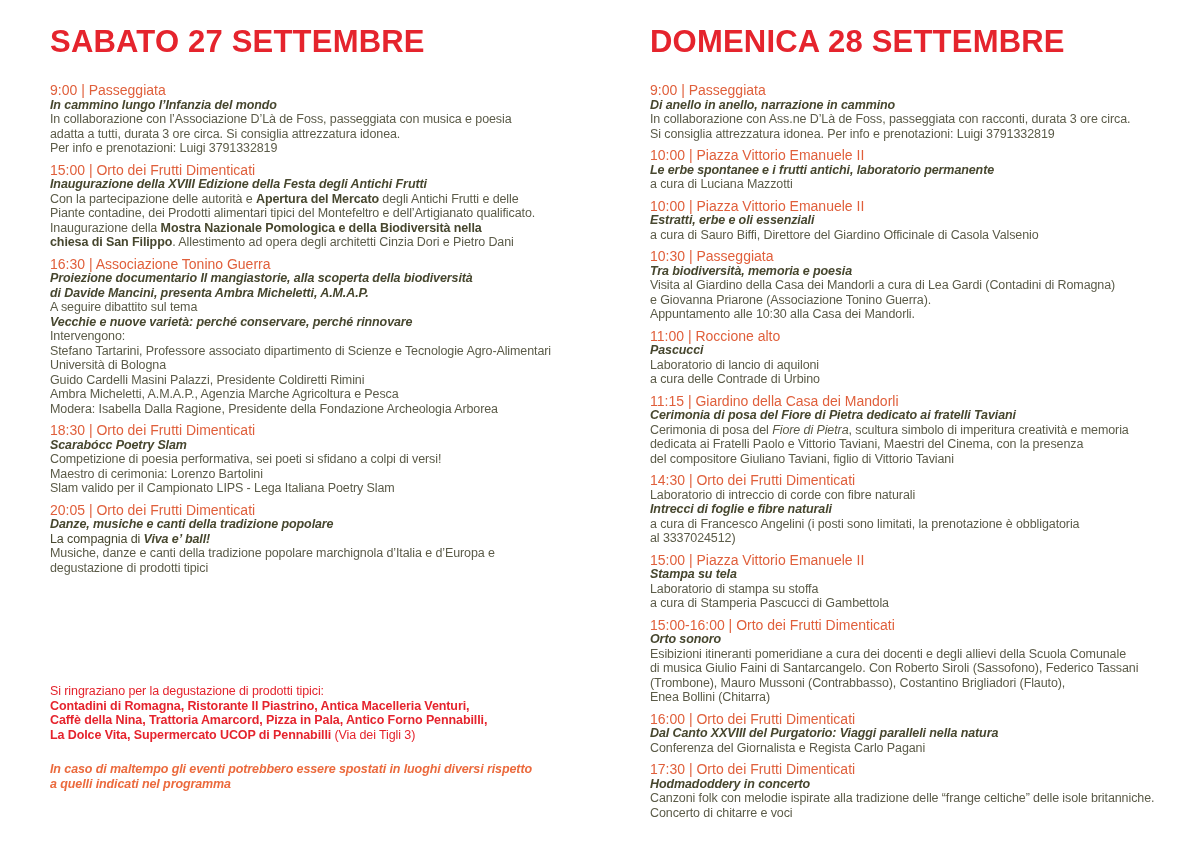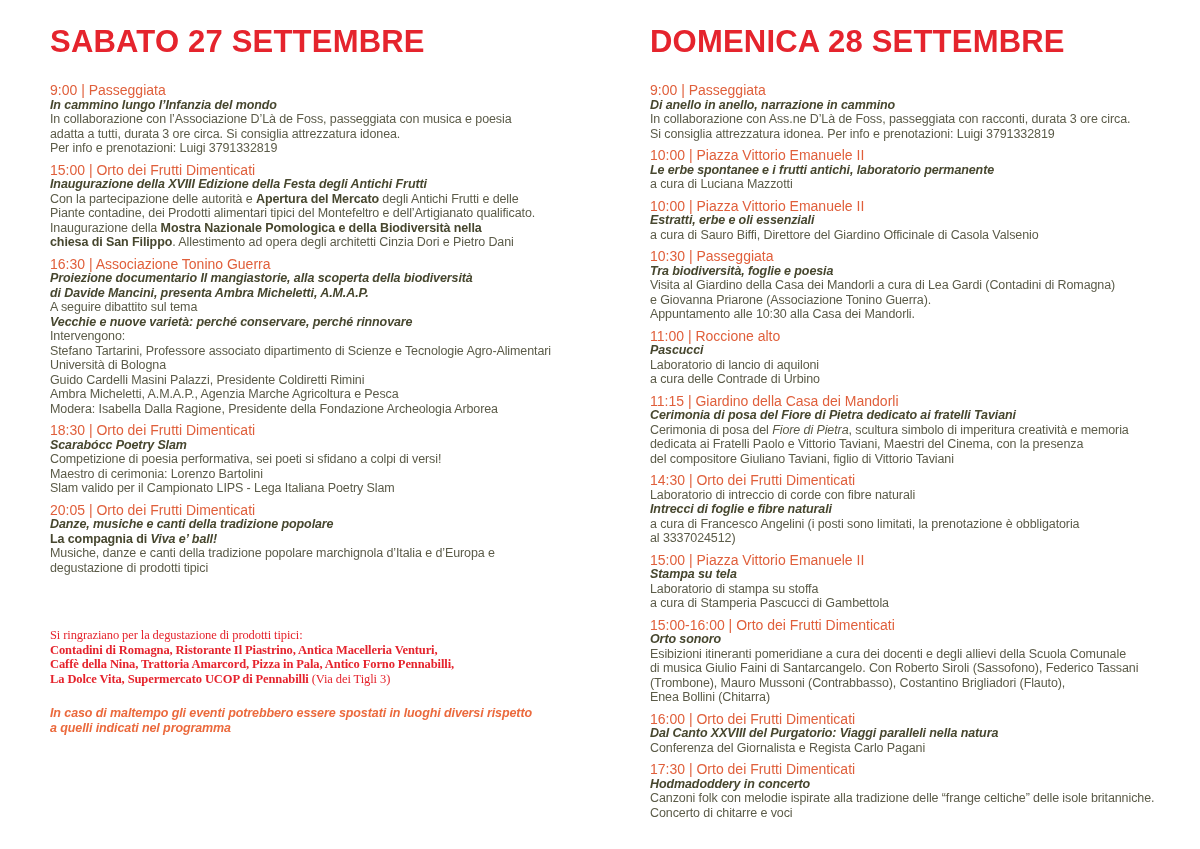--- a/index.html
+++ b/index.html
@@ -30,29 +30,29 @@
     color:#E05F3B;
     white-space:nowrap;
   }
   .event-line {
     font-size:12.5px; line-height:14.5px;
     white-space:nowrap;
     letter-spacing:-0.1px;
   }
 
   .seg-title      { font-weight:bold; font-style:italic; color:#47472F; }
-  .seg-titlebold  { font-weight:bold; color:#47472F; }
+  .seg-titlebold  { font-weight:normal; color:#47472F; }
   .seg-body       { color:#5B5B48; }
   .seg-bodybold   { font-weight:bold; color:#47472F; }
   .seg-bodyitalic { font-style:italic; color:#5B5B48; }
   .seg-red        { color:#E5242D; }
   .seg-redbold    { color:#E5242D; font-weight:bold; }
   .seg-orangeitalic { color:#EB6A3D; font-weight:bold; font-style:italic; }
 
-  .note-thanks     { margin-top:53px;font-family:Liberation Serif, serif; }
+  .note-thanks     { margin-top:109px; }
   .note-disclaimer { margin-top:20px; }
 </style>
 </head>
 <body>
 
 <div class="page">
   <section class="column col-left">
     <h1 class="day-title">SABATO 27 SETTEMBRE</h1>
     <div class="events">
         <article class="event">
@@ -125,21 +125,21 @@
           <div class="event-line"><span class="seg seg-title">Le erbe spontanee e i frutti antichi, laboratorio permanente</span></div>
           <div class="event-line"><span class="seg seg-body">a cura di Luciana Mazzotti</span></div>
         </article>
         <article class="event">
           <div class="event-time">10:00 | Piazza Vittorio Emanuele II</div>
           <div class="event-line"><span class="seg seg-title">Estratti, erbe e oli essenziali</span></div>
           <div class="event-line"><span class="seg seg-body">a cura di Sauro Biffi, Direttore del Giardino Officinale di Casola Valsenio</span></div>
         </article>
         <article class="event">
           <div class="event-time">10:30 | Passeggiata</div>
-          <div class="event-line"><span class="seg seg-title">Tra biodiversità, foglie e poesia</span></div>
+          <div class="event-line"><span class="seg seg-title">Tra biodiversità, memoria e poesia</span></div>
           <div class="event-line"><span class="seg seg-body">Visita al Giardino della Casa dei Mandorli a cura di Lea Gardi (Contadini di Romagna)</span></div>
           <div class="event-line"><span class="seg seg-body">e Giovanna Priarone (Associazione Tonino Guerra).</span></div>
           <div class="event-line"><span class="seg seg-body">Appuntamento alle 10:30 alla Casa dei Mandorli.</span></div>
         </article>
         <article class="event">
           <div class="event-time">11:00 | Roccione alto</div>
           <div class="event-line"><span class="seg seg-title">Pascucci</span></div>
           <div class="event-line"><span class="seg seg-body">Laboratorio di lancio di aquiloni</span></div>
           <div class="event-line"><span class="seg seg-body">a cura delle Contrade di Urbino</span></div>
         </article>

